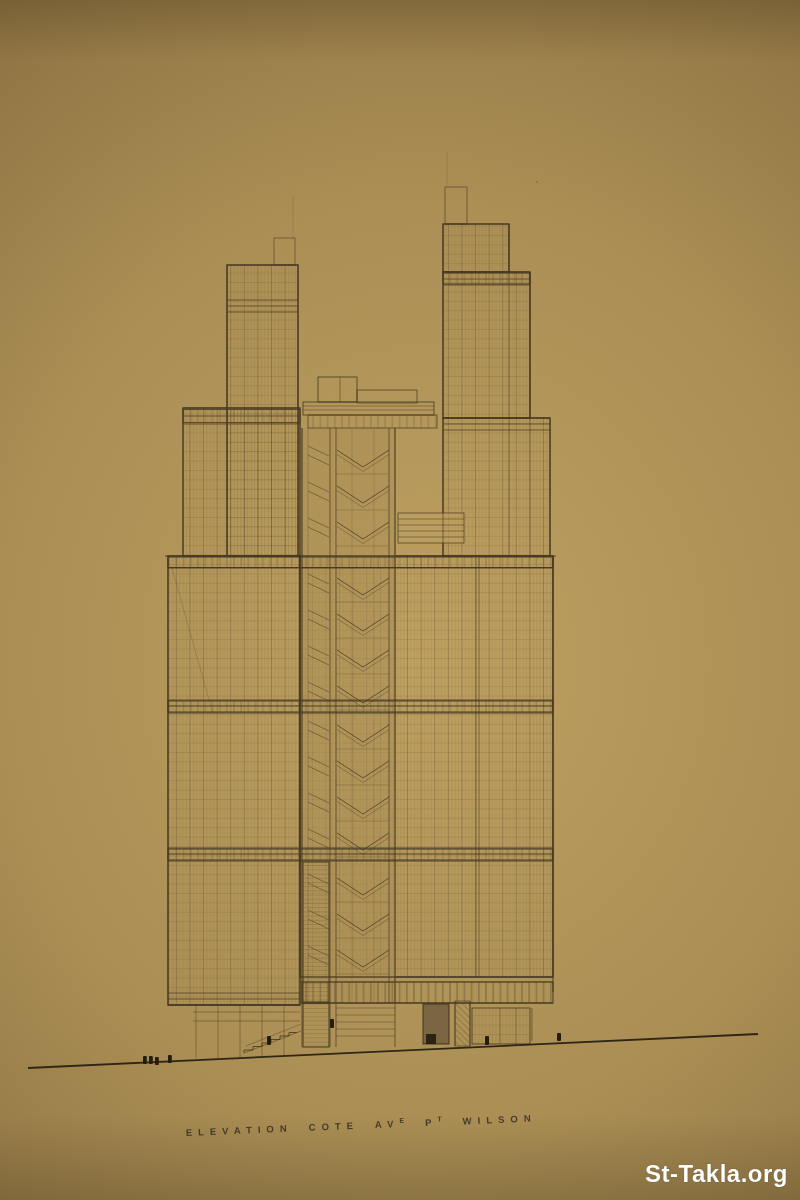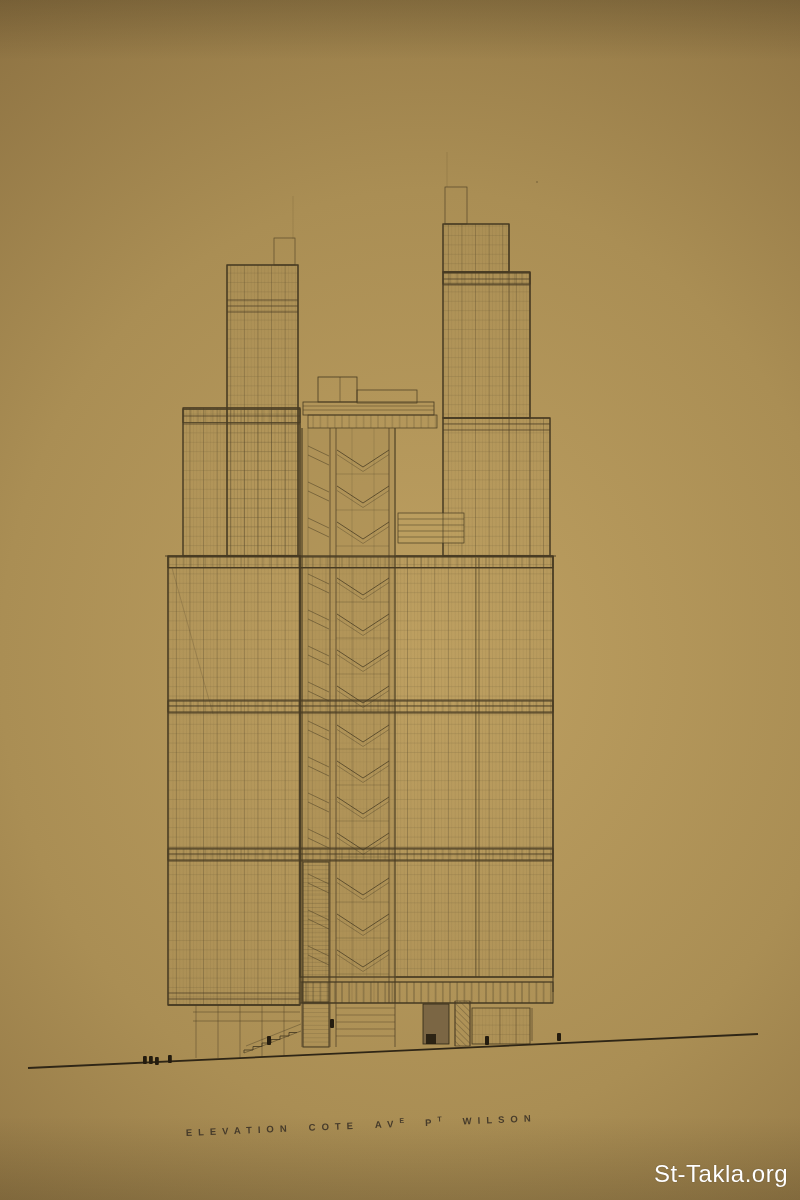--- a/index.html
+++ b/index.html
@@ -25,21 +25,21 @@
   svg g{fill:none;}
   .caption{
     position:absolute;left:186px;top:1126px;white-space:nowrap;
     transform:rotate(-2.4deg);transform-origin:left bottom;
     font-size:9.5px;font-weight:600;letter-spacing:6px;color:var(--caption-ink);opacity:.88;
   }
   .caption .cw{margin-right:16px;}
   .caption .sup{font-size:7px;vertical-align:4px;letter-spacing:5px;}
   .watermark{
     position:absolute;right:12px;top:1160px;
-    font-size:24px;font-weight:400;letter-spacing:.5px;color:var(--watermark-color);
+    font-size:24px;font-weight:700;letter-spacing:.5px;color:var(--watermark-color);
     text-shadow:0 0 1px rgba(60,45,20,.65);
   }
 </style>
 </head>
 <body>
 
 <div class="photo">
 
   <svg class="drawing" viewBox="0 0 800 1200" aria-hidden="true">
     <defs>

